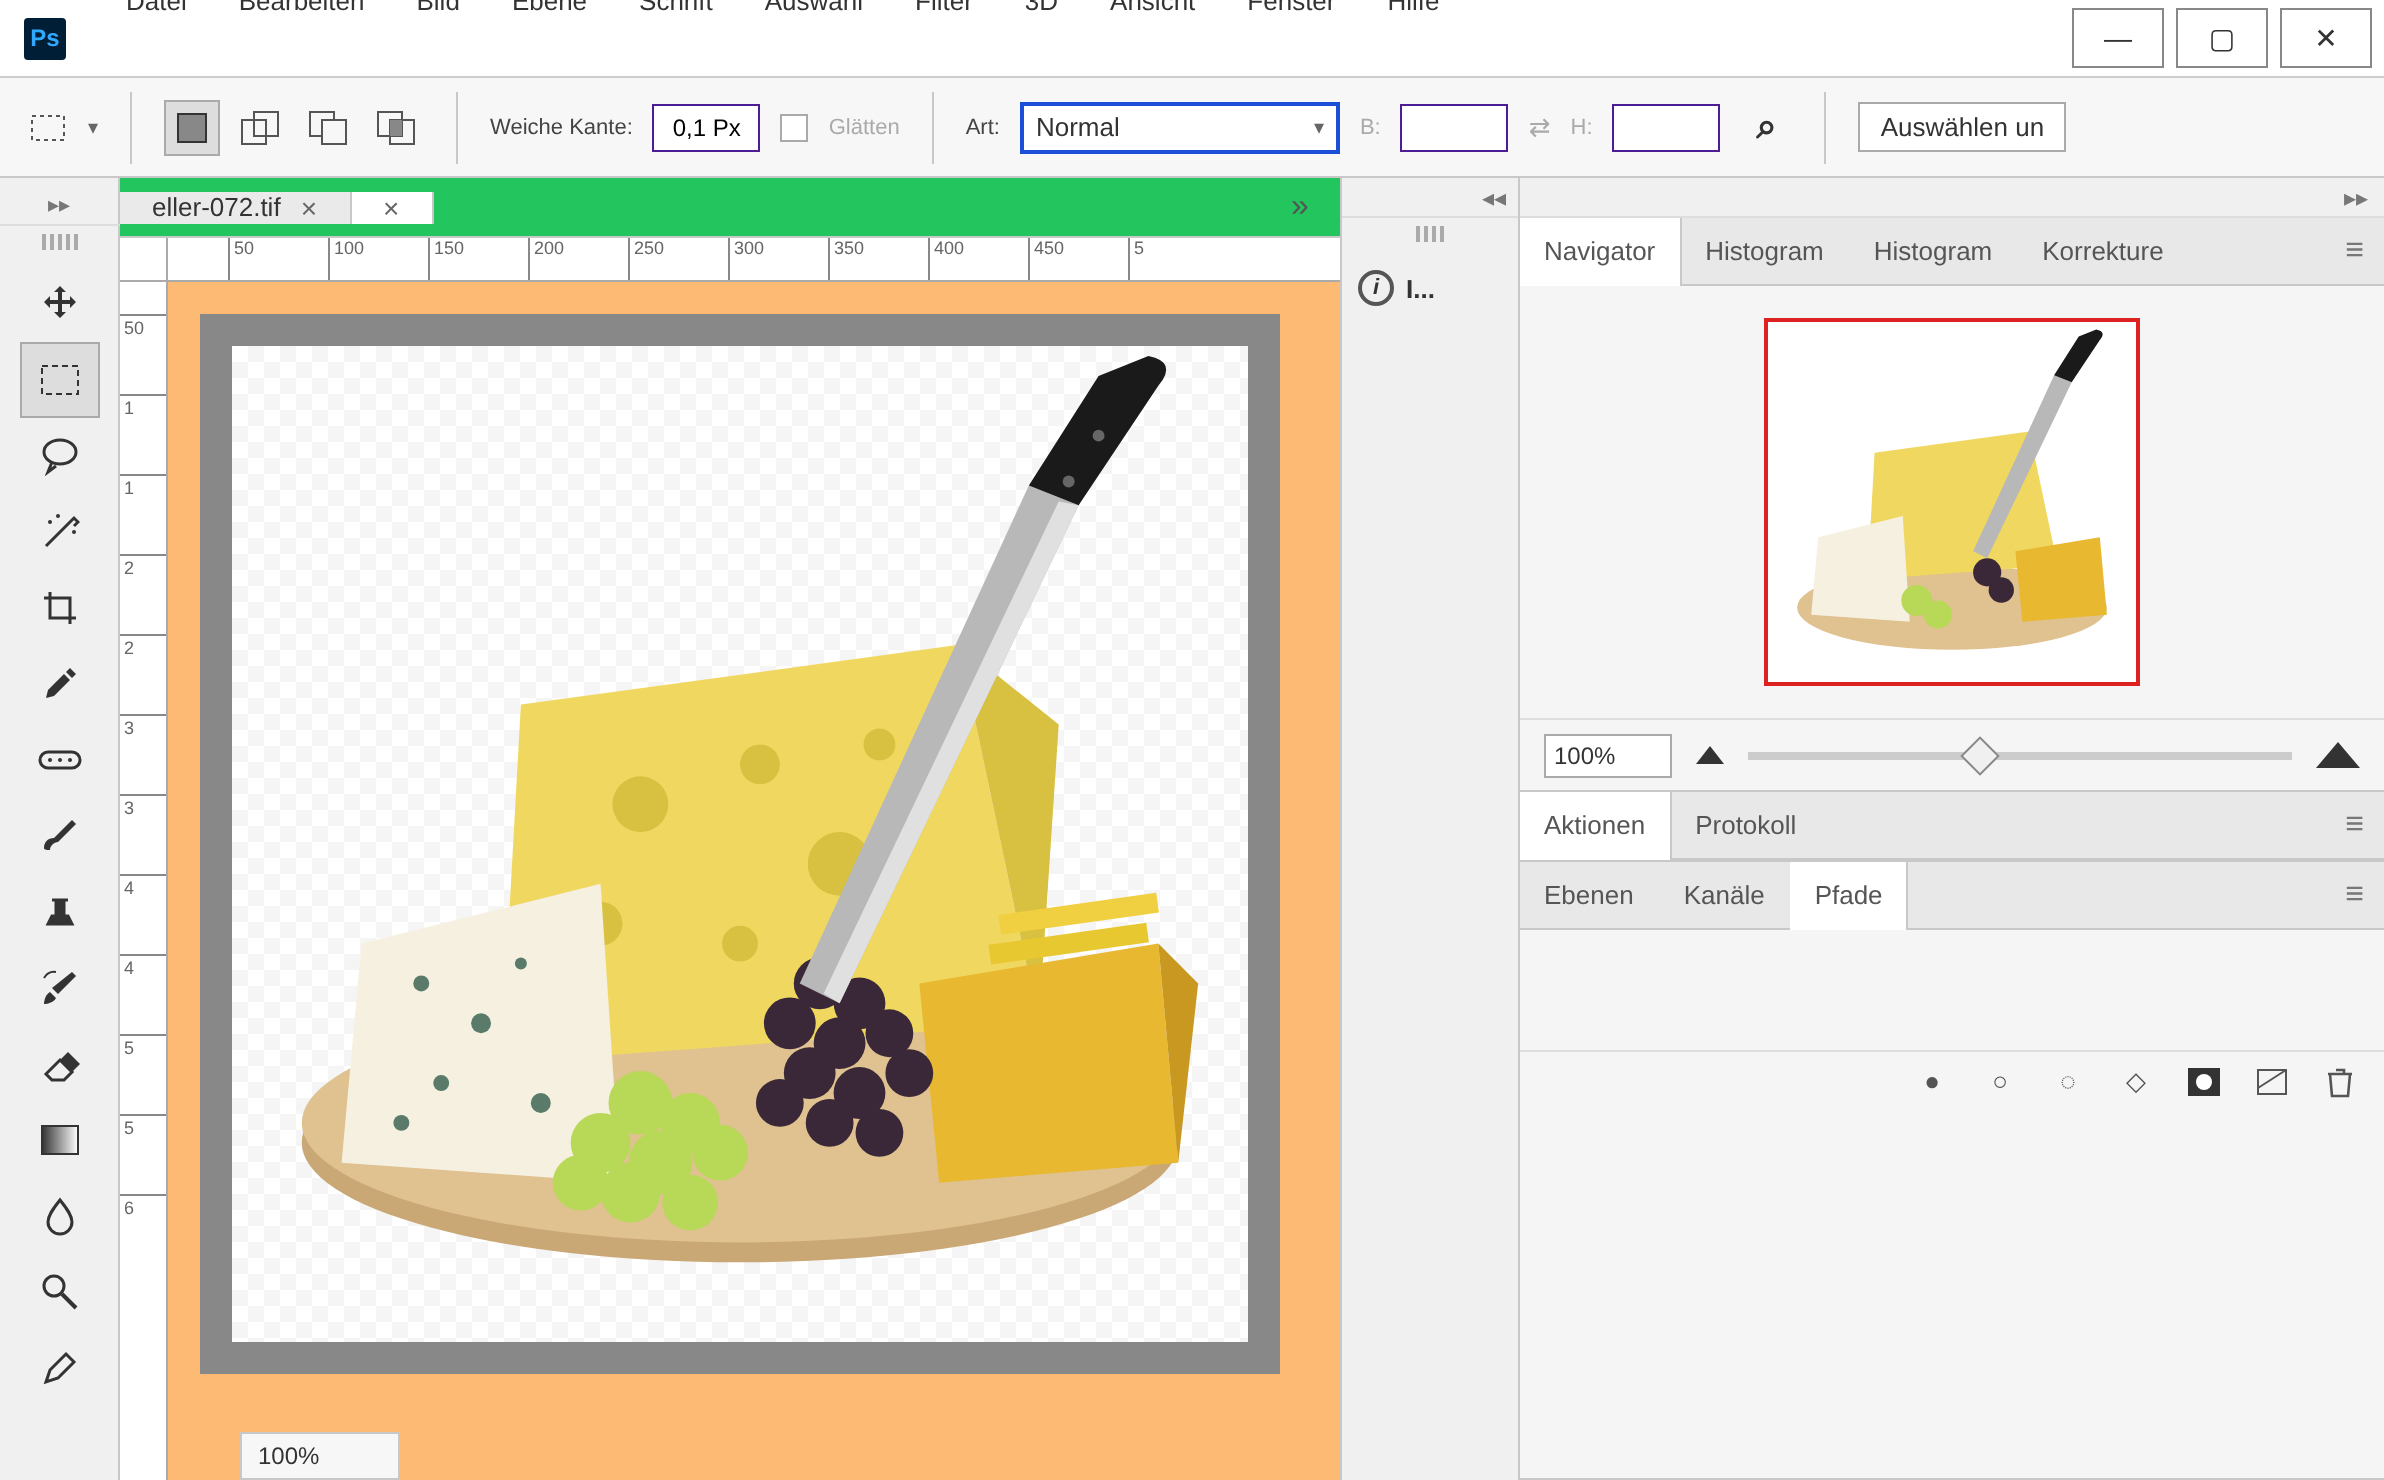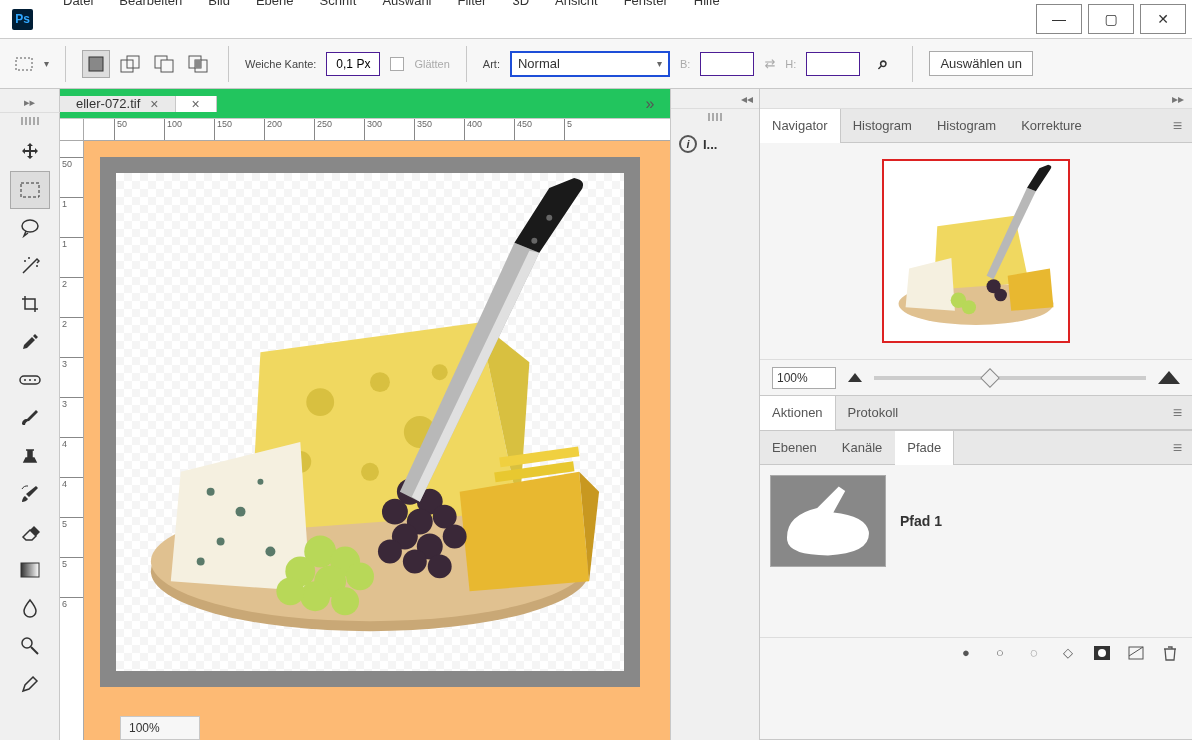--- a/index.html
+++ b/index.html
@@ -445,31 +445,20 @@
         <div class="panel-menu">≡</div>
       </div>
     </div>
 
     <div class="panel" style="flex:1;text-align:right;">
       <div class="panel-tabs">
         <div class="ptab">Ebenen</div>
         <div class="ptab">Kanäle</div>
         <div class="ptab active">Pfade</div>
         <div class="panel-menu">≡</div>
-      </div>
-      <div class="paths-body">
-        <div class="path-row">
-          <div class="path-thumb">
-            <svg viewBox="0 0 100 80" width="110" height="86">
-              <rect width="100" height="80" fill="#888"></rect>
-              <path d="M12 58 Q10 35 40 28 L60 8 L66 12 L55 32 Q85 35 88 50 Q90 70 50 72 Q14 72 12 58 Z" fill="#fff"></path>
-            </svg>
-          </div>
-          <div class="path-name">Pfad 1</div>
-        </div>
       </div>
       <div class="panel-footer">
         <div class="pf-icon">●</div>
         <div class="pf-icon">○</div>
         <div class="pf-icon">◌</div>
         <div class="pf-icon">◇</div>
         <div class="pf-icon">
             <svg width="16" height="14">
               <rect width="16" height="14" fill="#333"></rect>
               <circle cx="8" cy="7" r="4" fill="#fff"></circle>

